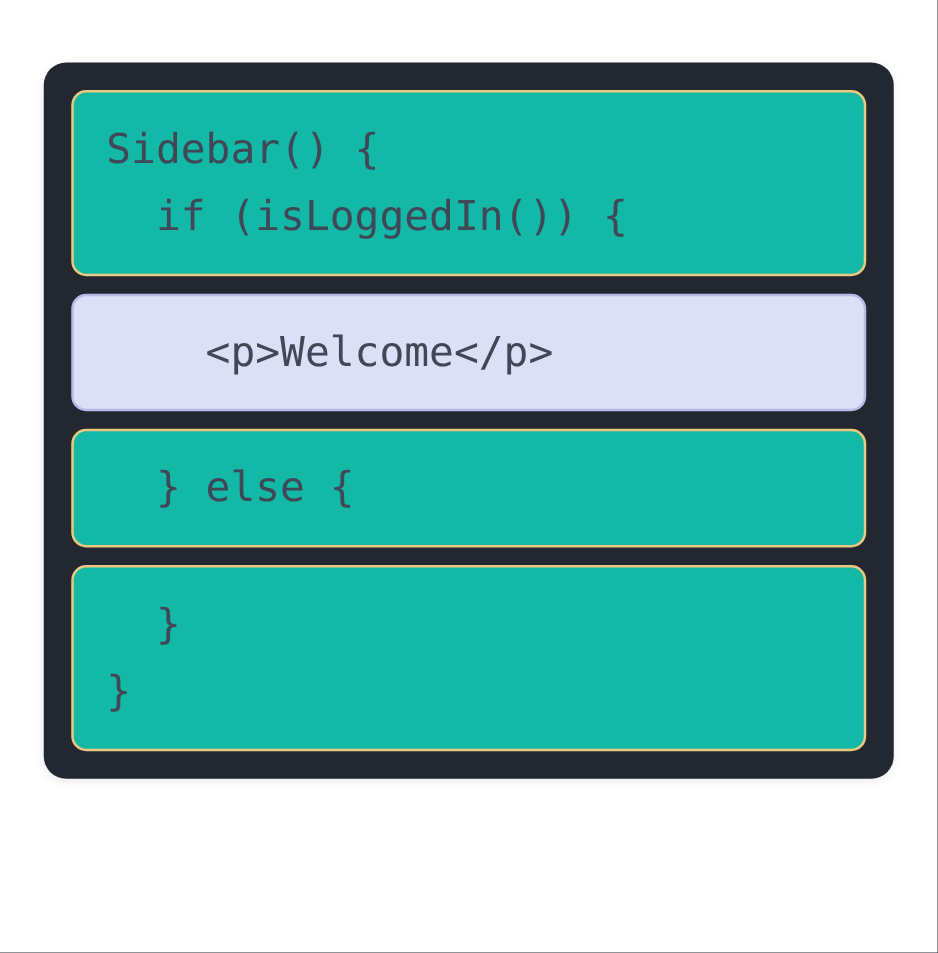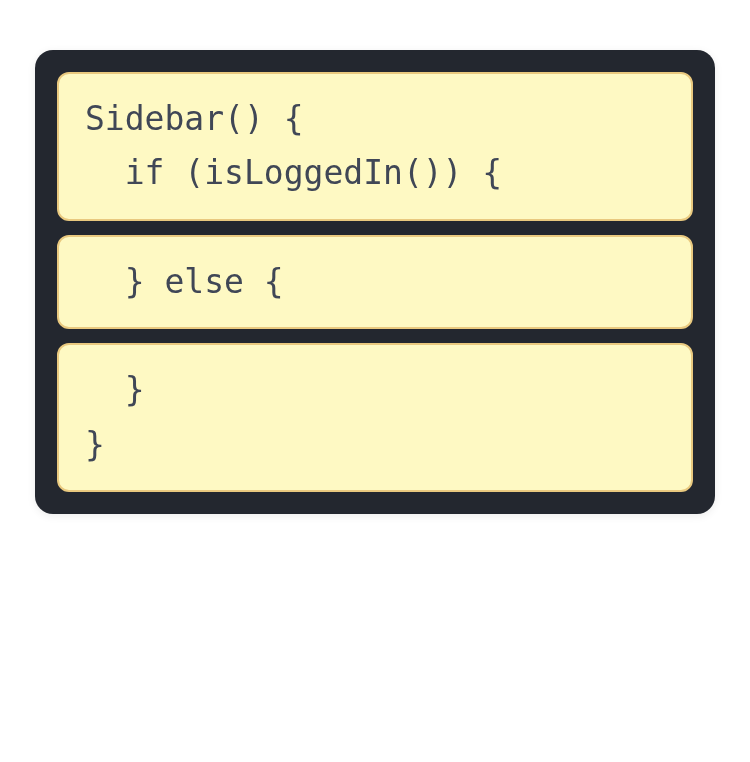--- a/index.html
+++ b/index.html
@@ -26,30 +26,31 @@
     .block {
       border-radius: 12px;
       padding: 18px 26px;
       font-size: 33px;
       line-height: 1.65;
       color: #404756;
       white-space: pre;
       font-weight: 400;
     }
     .block-orange {
-      background: #fef9c3;
+      background: #14b8a6;
       border: 2px solid #e9c97f;
     }
     .block-purple {
       background: #dddff6;
       border: 2px solid #b9baea;
     }
   </style>
 </head>
 <body>
 
 <div class="container">
   <div class="block block-orange"><span>Sidebar() {</span>
 <span>  if (isLoggedIn()) {</span></div>
+  <div class="block block-purple">    &lt;p&gt;Welcome&lt;/p&gt;</div>
   <div class="block block-orange">  } else {</div>
   <div class="block block-orange"><span>  }</span>
 <span>}</span></div>
 </div>
 
 </body></html>

